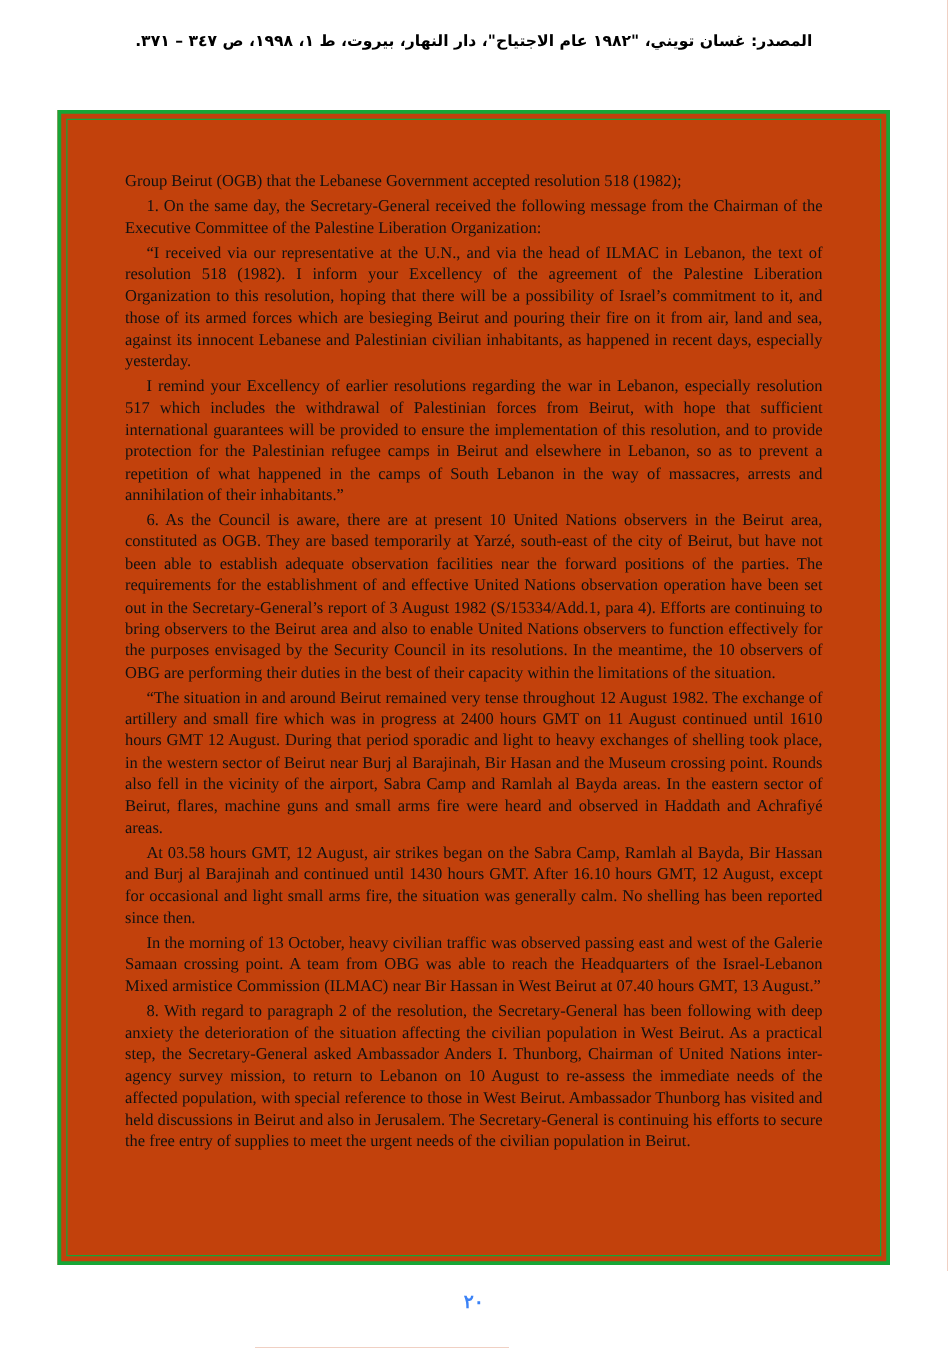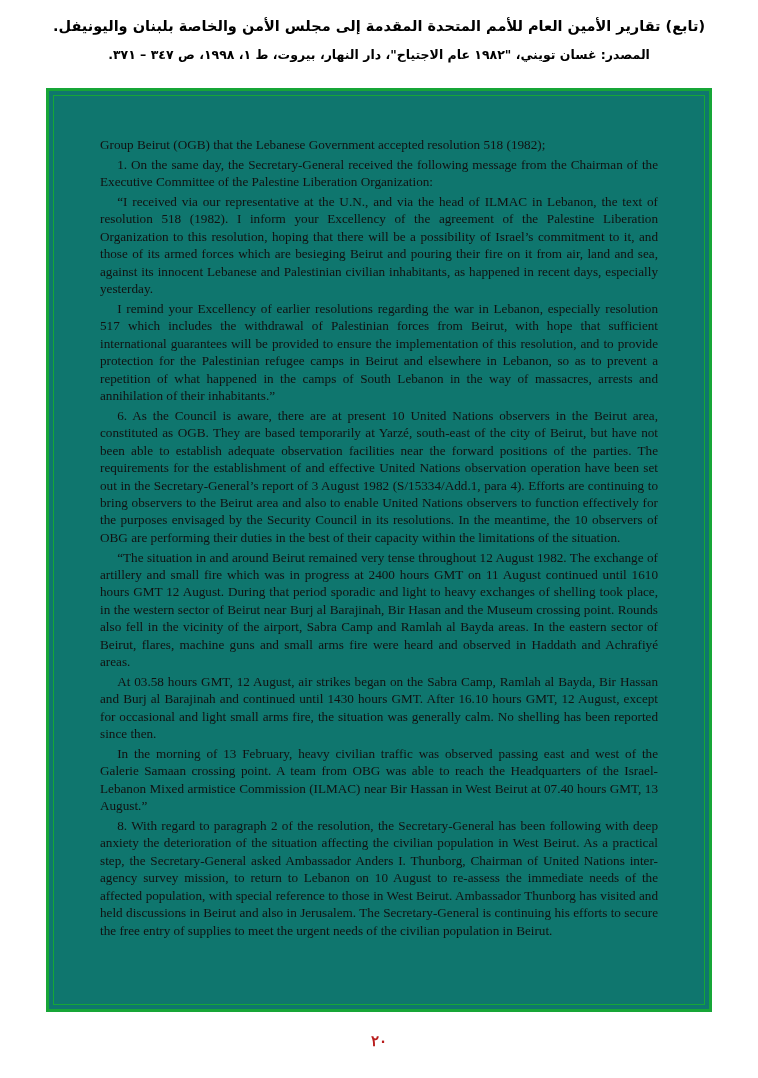--- a/index.html
+++ b/index.html
@@ -41,21 +41,21 @@
 
   
   .frame {
     position: absolute;
     left: 46px;
     top: 88px;
     width: 666px;
     height: 924px;
     border: 3px solid #16a637;
     box-sizing: border-box;
-    background: #0f766e;
+    background: #c2410c;
   }
   .frame-inner {
     position: absolute;
     left: 4px;
     top: 4px;
     right: 4px;
     bottom: 4px;
     border: 1px solid #16a637;
     box-sizing: border-box;
     overflow: hidden;
@@ -85,41 +85,40 @@
   
   .page-number {
     position: absolute;
     left: 0;
     right: 0;
     top: 1032px;
     text-align: center;
     font-family: Liberation Serif, serif;
     font-size: 15px;
     font-weight: bold;
-    color: #b91c1c;
+    color: #3b82f6;
     direction: rtl;
   }
 </style>
 </head>
 <body>
 
 <div class="arabic-header">
-  <div class="arabic-title">(تابع) تقارير الأمين العام للأمم المتحدة المقدمة إلى مجلس الأمن والخاصة بلبنان واليونيفل.</div>
   <div class="arabic-source">المصدر: غسان تويني، "١٩٨٢ عام الاجتياح"، دار النهار، بيروت، ط ١، ١٩٩٨، ص ٣٤٧ – ٣٧١.</div>
 </div>
 
 <div class="frame">
   <div class="frame-inner">
     <div class="doc-body" id="doc-body">
         <p class="p-noindent">Group Beirut (OGB) that the Lebanese Government accepted resolution 518 (1982);</p>
         <p class="p-indent">1. On the same day, the Secretary-General received the following message from the Chairman of the Executive Committee of the Palestine Liberation Organization:</p>
         <p class="p-indent">“I received via our representative at the U.N., and via the head of ILMAC in Lebanon, the text of resolution 518 (1982). I inform your Excellency of the agreement of the Palestine Liberation Organization to this resolution, hoping that there will be a possibility of Israel’s commitment to it, and those of its armed forces which are besieging Beirut and pouring their fire on it from air, land and sea, against its innocent Lebanese and Palestinian civilian inhabitants, as happened in recent days, especially yesterday.</p>
         <p class="p-indent">I remind your Excellency of earlier resolutions regarding the war in Lebanon, especially resolution 517 which includes the withdrawal of Palestinian forces from Beirut, with hope that sufficient international guarantees will be provided to ensure the implementation of this resolution, and to provide protection for the Palestinian refugee camps in Beirut and elsewhere in Lebanon, so as to prevent a repetition of what happened in the camps of South Lebanon in the way of massacres, arrests and annihilation of their inhabitants.”</p>
         <p class="p-indent">6. As the Council is aware, there are at present 10 United Nations observers in the Beirut area, constituted  as OGB. They are based temporarily at Yarzé, south-east of the city of Beirut, but have not been able to establish adequate observation facilities near the forward positions of the parties. The requirements for the establishment of and effective United Nations observation operation have been set out in the Secretary-General’s report of 3 August 1982 (S/15334/Add.1, para 4). Efforts are continuing to bring observers to the Beirut area and also to enable United Nations observers to function effectively for the purposes envisaged by the Security Council in its resolutions. In the meantime, the 10 observers of OBG are performing their duties in the best of their capacity within the limitations of the situation.</p>
         <p class="p-indent p-gap">“The situation in and around Beirut remained very tense throughout 12 August 1982. The exchange of artillery and small fire which was in progress at 2400 hours GMT on 11 August continued until 1610 hours GMT 12 August. During that period sporadic and light to heavy exchanges of shelling took place, in the western sector of Beirut near Burj al Barajinah, Bir Hasan and the Museum crossing point. Rounds also fell in the vicinity of the airport, Sabra Camp and Ramlah al Bayda areas. In the eastern sector of Beirut, flares, machine guns and small arms fire were heard and observed in Haddath and Achrafiyé areas.</p>
         <p class="p-indent">At 03.58 hours GMT, 12 August, air strikes began on the Sabra Camp, Ramlah al Bayda, Bir Hassan and Burj al Barajinah and continued until 1430 hours GMT. After 16.10 hours GMT, 12 August, except for occasional and light small arms fire, the situation was generally calm. No shelling has been reported since then.</p>
-        <p class="p-indent">In the morning of 13 February, heavy civilian traffic was observed passing east and west of the Galerie Samaan crossing point. A team from OBG was able to reach the Headquarters of the Israel-Lebanon Mixed armistice Commission (ILMAC) near Bir Hassan in West Beirut at 07.40 hours GMT, 13 August.”</p>
+        <p class="p-indent">In the morning of 13 October, heavy civilian traffic was observed passing east and west of the Galerie Samaan crossing point. A team from OBG was able to reach the Headquarters of the Israel-Lebanon Mixed armistice Commission (ILMAC) near Bir Hassan in West Beirut at 07.40 hours GMT, 13 August.”</p>
         <p class="p-indent">8. With regard to paragraph 2 of the resolution, the Secretary-General has been following with deep anxiety the deterioration of the situation affecting the civilian population in West Beirut. As a practical step, the Secretary-General asked Ambassador Anders I. Thunborg, Chairman of United Nations inter-agency survey mission, to return to Lebanon on 10 August to re-assess the immediate needs of the affected population, with special reference to those in West Beirut. Ambassador Thunborg has visited and held discussions in Beirut and also in Jerusalem. The Secretary-General is continuing his efforts to secure the free entry of supplies to meet the urgent needs of the civilian population in Beirut.</p>
       </div>
   </div>
 </div>
 
 <div class="page-number">٢٠</div>
 
 </body></html>

